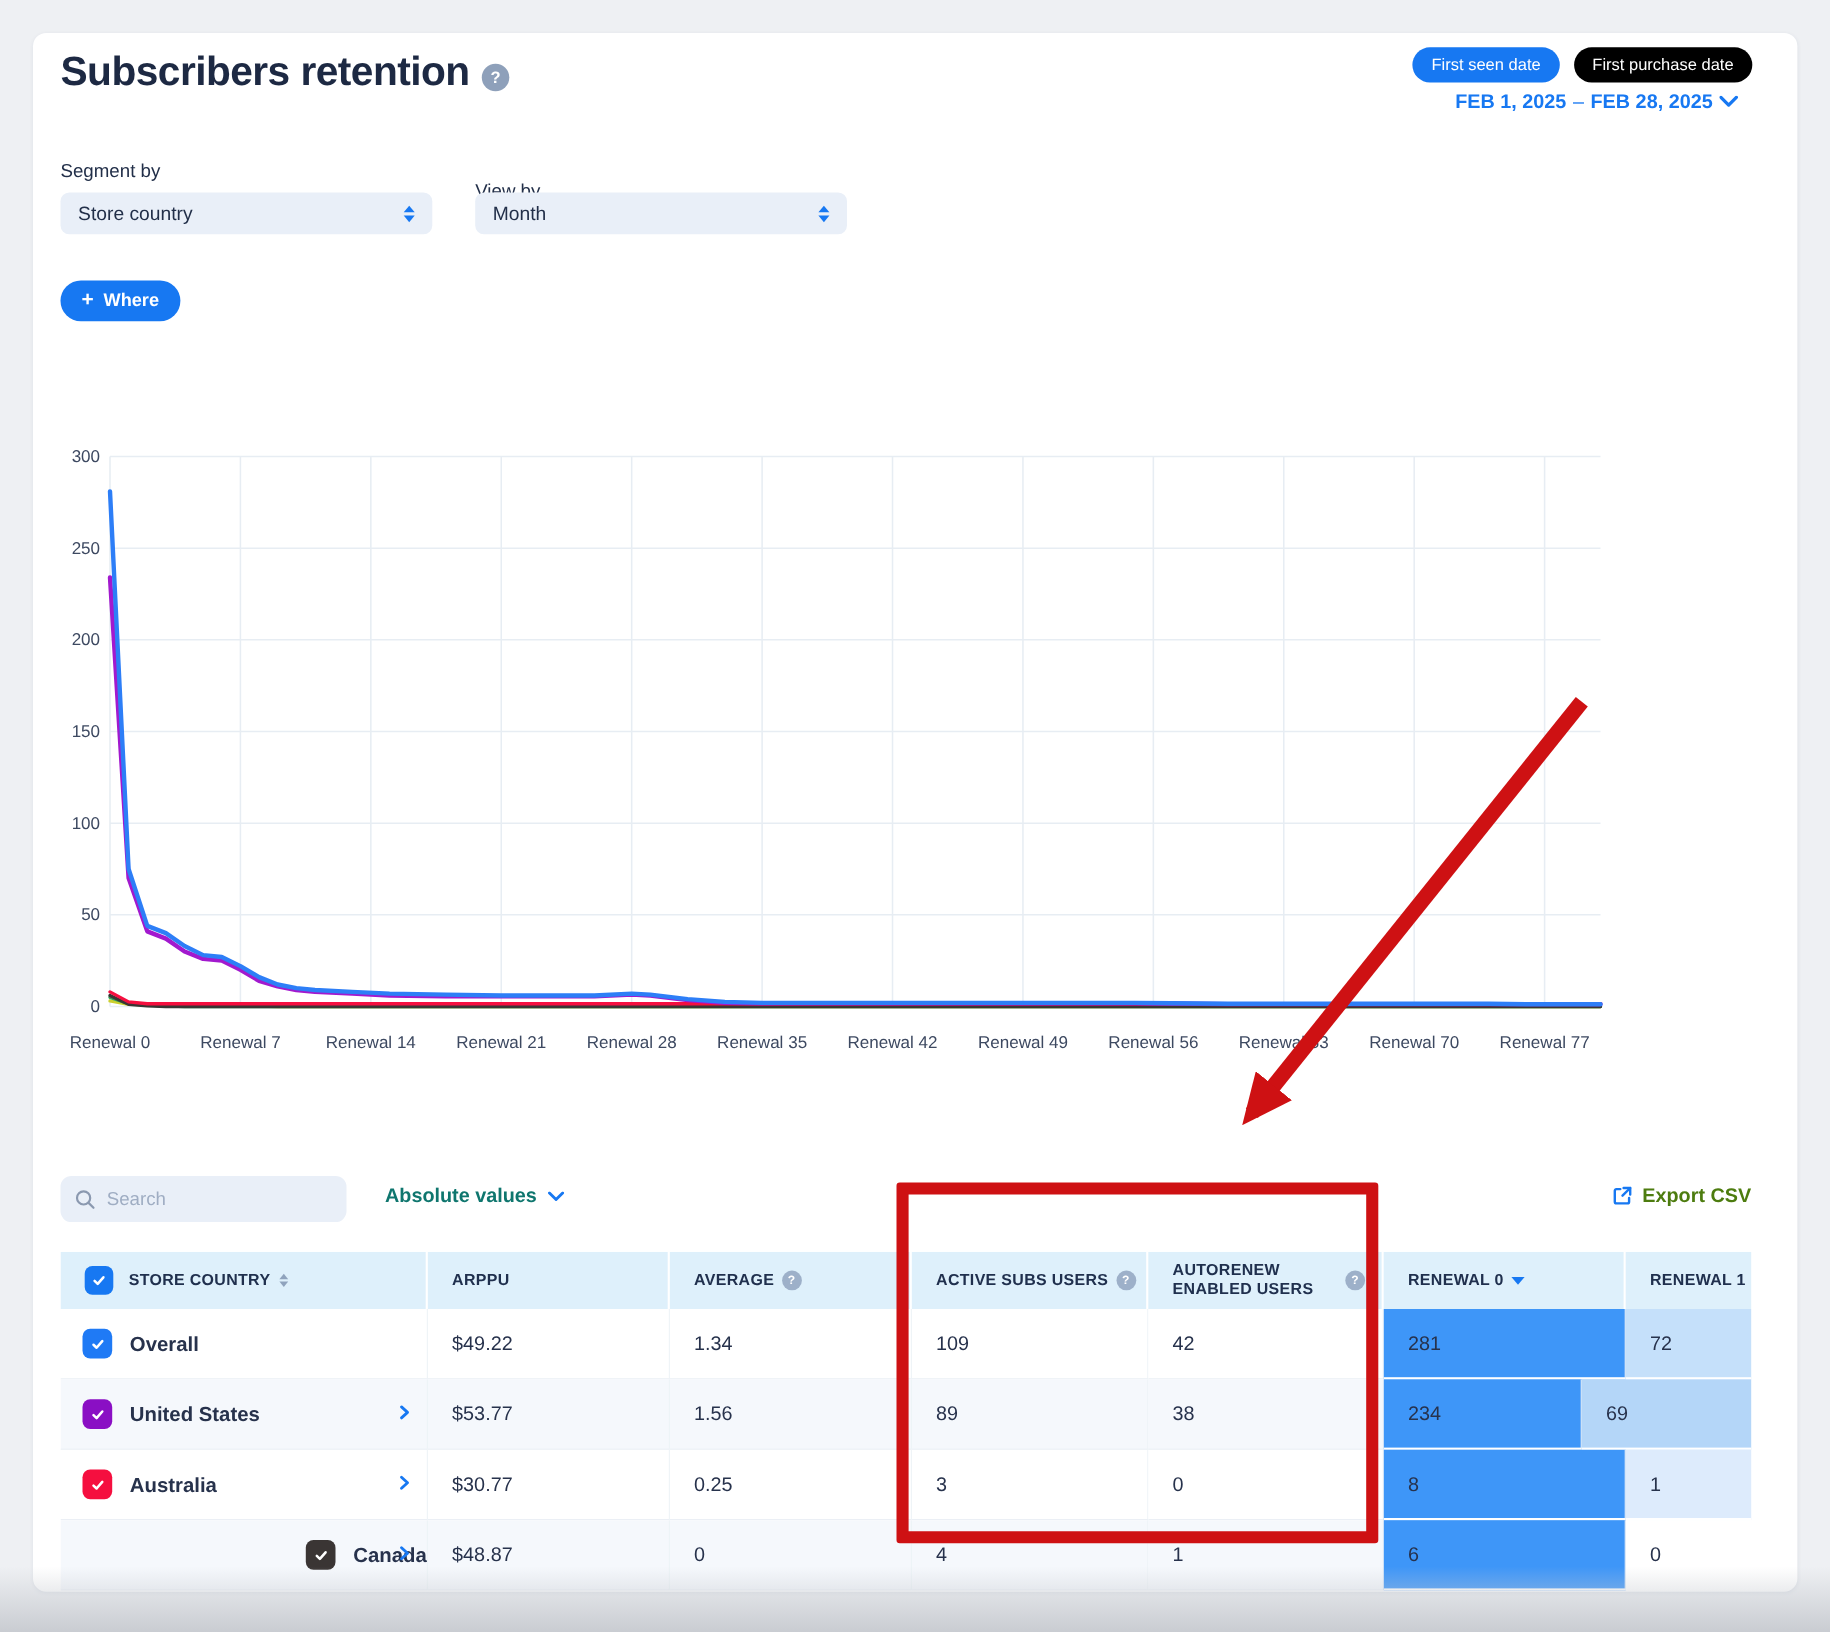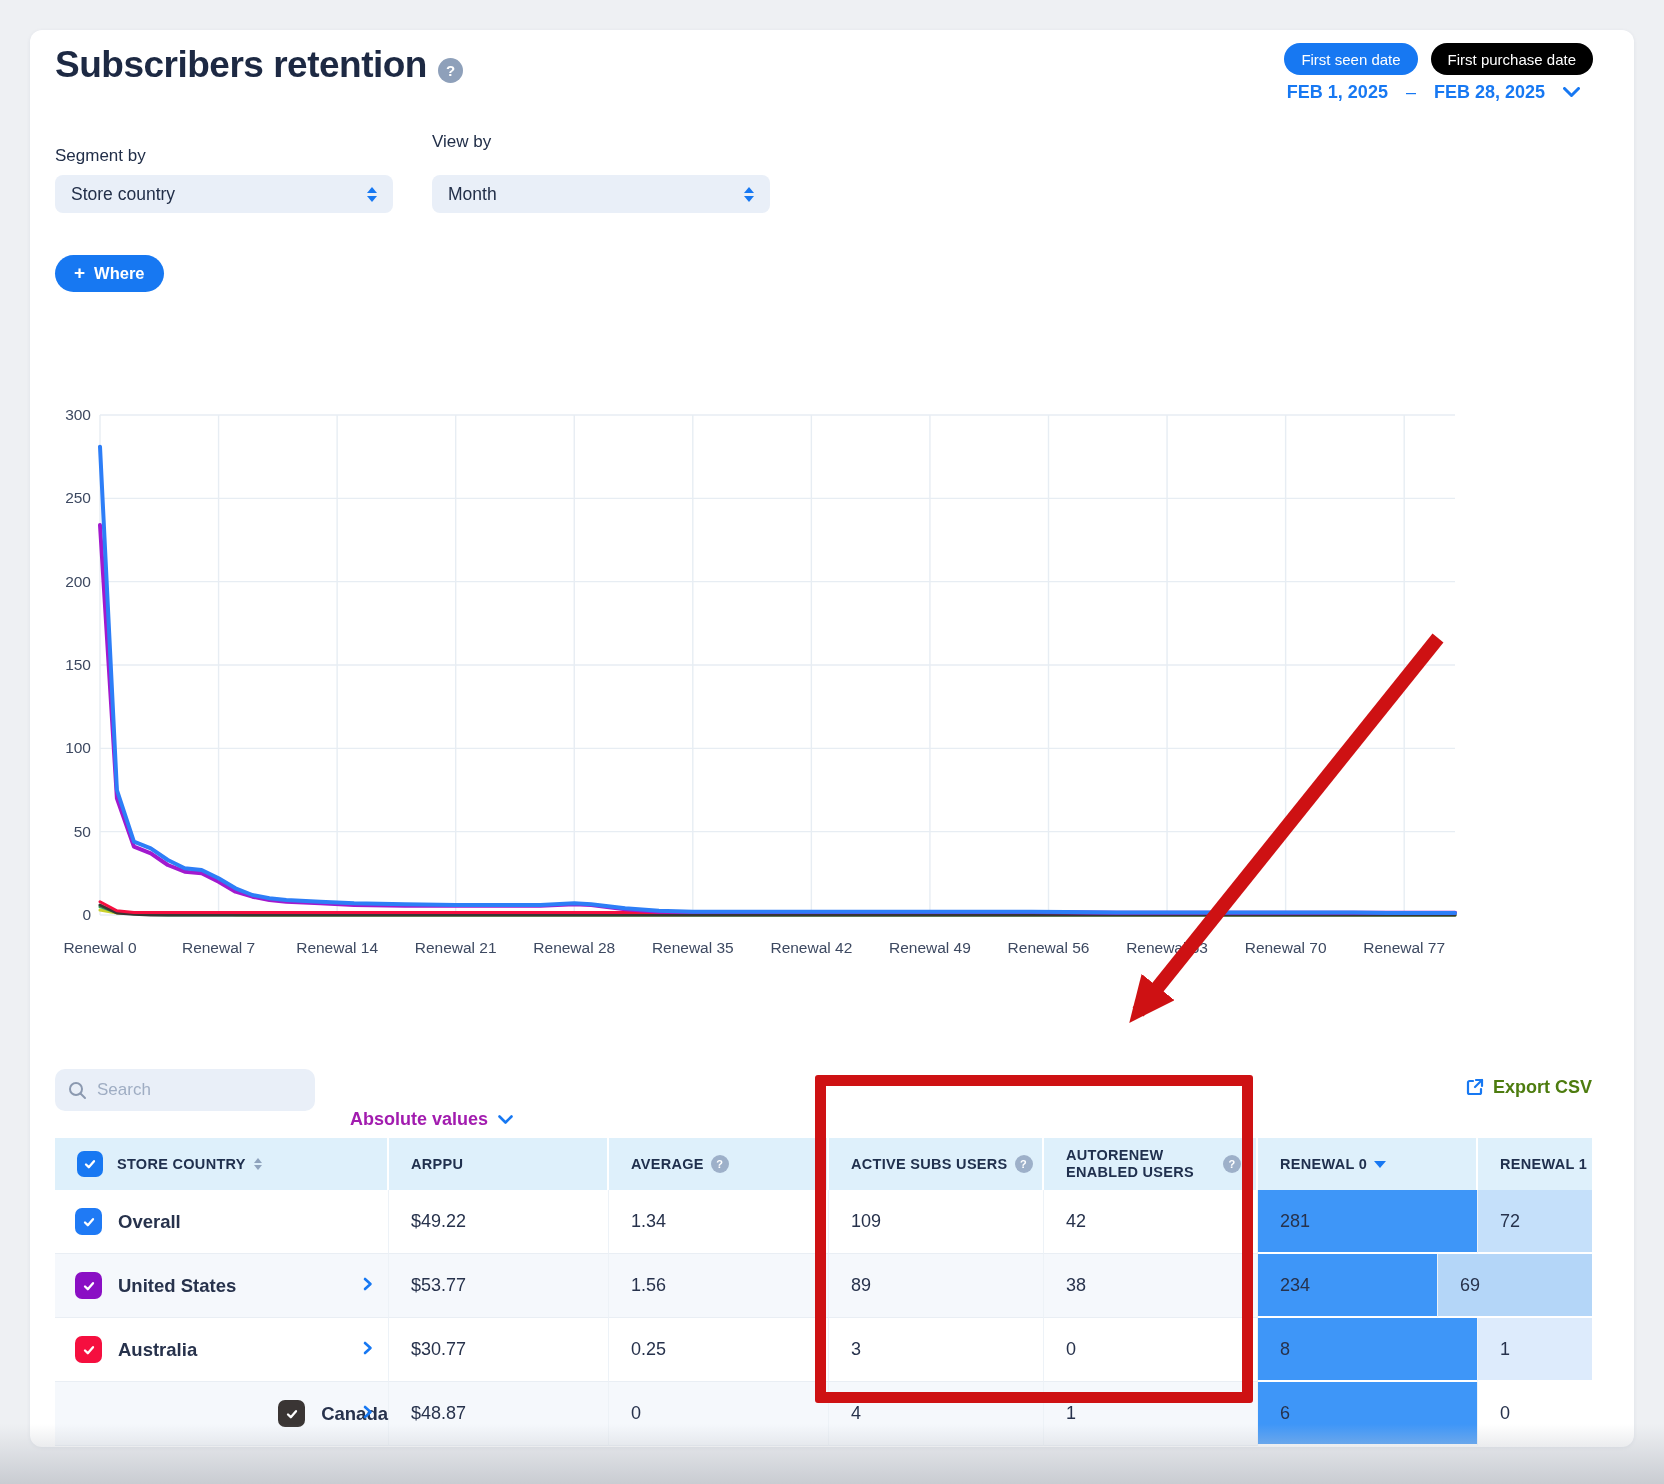--- a/index.html
+++ b/index.html
@@ -32,21 +32,21 @@
   .mode-pills { position:absolute; top: 13px; right: 41px; display:flex; gap: 13px; }
   .pill {
     height: 32px; padding: 0 17px; border: none; border-radius: 16px;
     font-family: inherit; font-size: 15px; font-weight: 500; color: #fff;
     display:flex; align-items:center; cursor: pointer;
   }
   .pill.active   { background: #1778f2; }
   .pill.inactive { background: #000000; }
   .date-range {
     position:absolute; top: 52px; right: 54px;
-    display:flex; align-items:center; gap: 18px;
+    display:flex; align-items:center; gap: 6px;
     color:#1778f2; font-size: 18px; font-weight: 700;
   }
   .date-range .dash { font-weight: 500; }
   
   .filter-label { position:absolute; font-size: 17px; color:#222f49; }
   .dropdown {
     position:absolute; width: 338px; height: 38px;
     background:#e9eff8; border-radius: 8px;
     display:flex; align-items:center; justify-content:space-between;
     padding: 0 16px; font-size: 17.5px; color:#222f49; cursor:pointer;
@@ -72,21 +72,21 @@
   .search-box input {
     width:100%; height:100%; border:none; outline:none;
     background:#e9eff8; border-radius:10px; padding:0 12px 0 42px;
     font-family:inherit; font-size:17px; color:#222f49;
   }
   .search-box input::placeholder { color:#9fadc3; }
   .search-box svg { position:absolute; left:13px; top:12px; }
   .values-mode {
     position:absolute; left: 295px; top: 8px;
     display:flex; align-items:center; gap:10px;
-    color:#a21caf; font-size:18px; font-weight:600; cursor:pointer;margin-top:32px;
+    color:#0f766e; font-size:18px; font-weight:600; cursor:pointer;
   }
   .export-csv {
     position:absolute; right: 0; top: 8px;
     display:flex; align-items:flex-start; gap:8px;
     color:#4d7c0f; font-size:18px; font-weight:600; cursor:pointer;
   }
   
   .table-wrap { position:absolute; left:25px; top:1108px; width:1537px; overflow:hidden; }
   .t-row { display:flex; width:1647px; }
   .t-cell {
@@ -158,21 +158,21 @@
 
   <div class="filter-label" style="left:25px; top:116px;">Segment by</div>
   <div class="dropdown" style="left:25px; top:145px;">
     <span>Store country</span>
     <span class="updown">
         <i class="up"></i>
         <i class="dn"></i>
       </span>
   </div>
 
-  <div class="filter-label" style="left:402px; top:102px;">View by</div>
+  <div class="filter-label" style="left:402px; top:134px;">View by</div>
   <div class="dropdown" style="left:402px; top:145px;">
     <span>Month</span>
     <span class="updown">
         <i class="up"></i>
         <i class="dn"></i>
       </span>
   </div>
 
   <button class="where-btn">
     <span class="plus">+</span>

